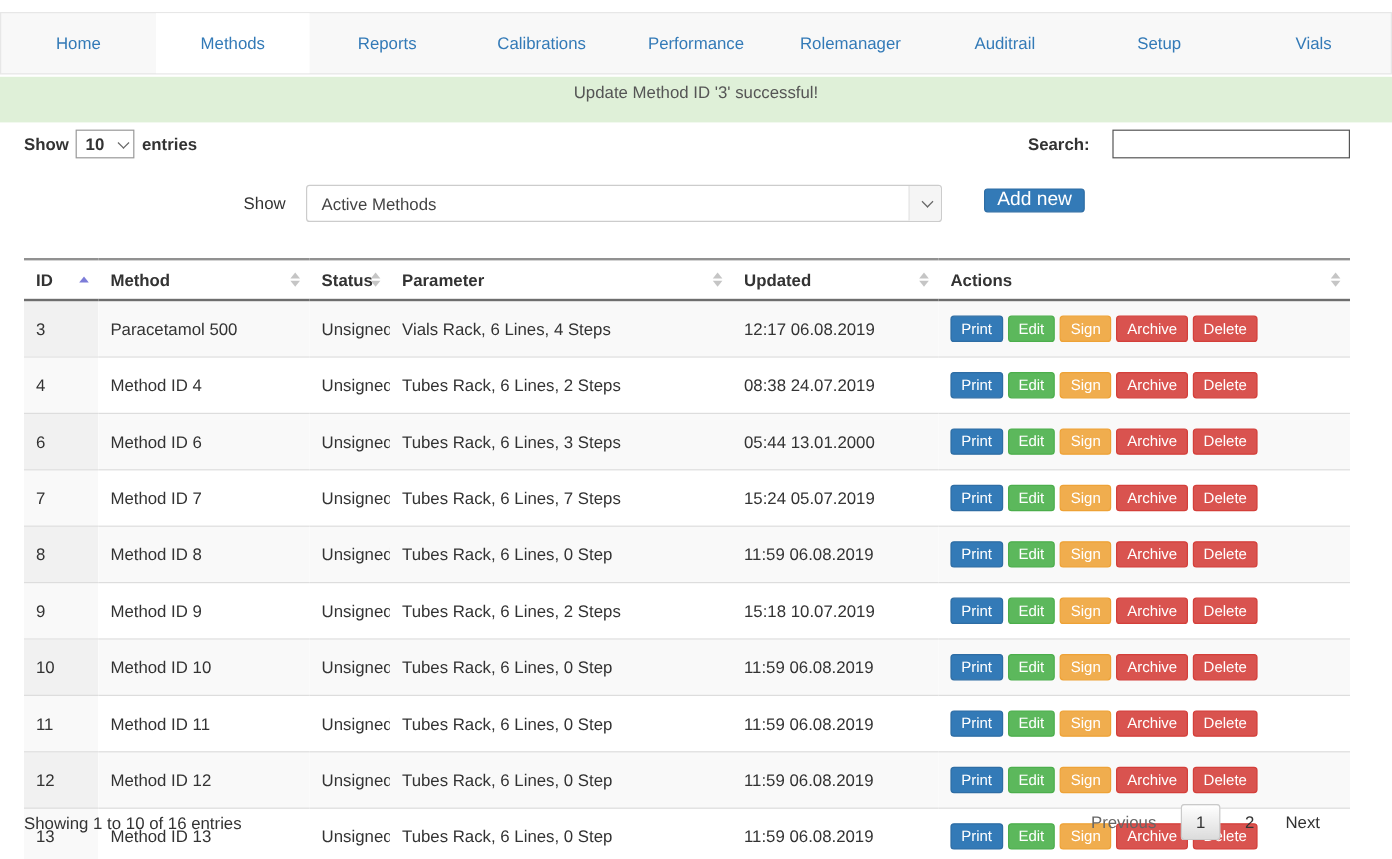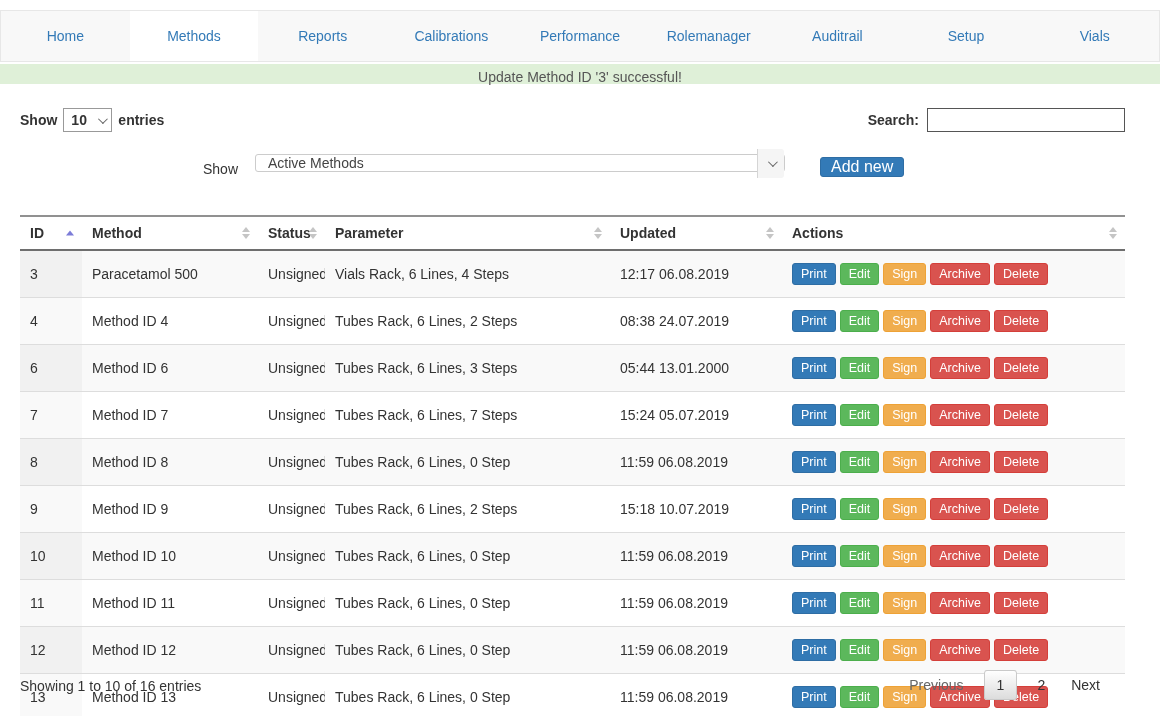--- a/index.html
+++ b/index.html
@@ -16,21 +16,21 @@
     background:#f8f8f8; border:1px solid #e7e7e7; display:flex;
   }
   .nav-item {
     flex:1; display:flex; align-items:center; justify-content:center;
     color:#337ab7; cursor:pointer; white-space:nowrap;
   }
   .nav-item.active { background:#fff; }
 
   
   .alert-success {
-    position:absolute; top:64px; left:0; width:1160px; height:20px;
+    position:absolute; top:64px; left:0; width:1160px; height:38px;
     background:#dff0d8; color:#555; text-align:center; line-height:26px;
   }
 
   
   .length-control {
     position:absolute; top:107px; left:20px; height:26px;
     display:flex; align-items:center; font-weight:bold; color:#333;
   }
   .mini-select {
     display:inline-flex; align-items:center; justify-content:space-between;
@@ -39,28 +39,28 @@
   }
   .chevron {
     display:inline-block; width:7px; height:7px;
     border-right:1px solid #666; border-bottom:1px solid #666;
     transform:rotate(45deg) translateY(-2px);
   }
   .search-control {
     position:absolute; top:107px; right:35px; height:26px;
     display:flex; align-items:center;
   }
-  .search-label { font-weight:bold; margin-right:8px; }
+  .search-label { font-weight:bold; margin-right:19px; }
   .search-input { width:198px; height:24px; border:1px solid #555; padding:2px 6px; font-size:14px; }
 
   
   .filter-row { position:absolute; top:154px; left:0; width:1160px; height:31px; }
   .filter-label { position:absolute; left:203px; line-height:31px; color:#333; }
   .filter-select {
-    position:absolute; left:255px; width:530px; height:18px;
+    position:absolute; left:255px; width:530px; height:31px;
     border:1px solid #ccc; border-radius:3px; background:#fff;
     display:flex; align-items:center; cursor:pointer;
   }
   .filter-select .value { flex:1; padding-left:12px; color:#444; }
   .filter-select .arrow-box {
     width:27px; height:29px; border-left:1px solid #d5d5d5; border-radius:0 3px 3px 0;
     background:#f5f5f5; display:flex; align-items:center; justify-content:center;
   }
   .btn-add {
     position:absolute; left:820px; top:3px; padding:0 10px;

